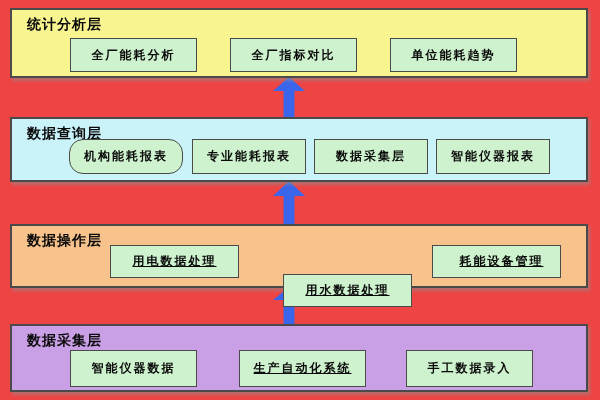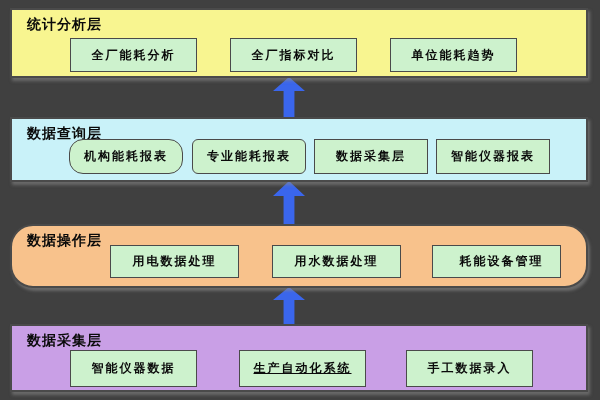--- a/index.html
+++ b/index.html
@@ -4,21 +4,21 @@
 <style>
   html, body {
     margin: 0;
     padding: 0;
     background: #ffffff;
   }
   .canvas {
     position: relative;
     width: 600px;
     height: 400px;
-    background: #404040;
+    background: #ef4444;
     font-family: "DejaVu Sans", sans-serif;
     overflow: hidden;
   }
   .layer {
     position: absolute;
     left: 10px;
     width: 578px;
     border: 2px solid #4a4a4a;
     box-sizing: border-box;
     box-shadow: 2px 3px 3px rgba(140,140,140,0.55);
@@ -42,40 +42,40 @@
     box-sizing: border-box;
     font-size: 12px;
     font-weight: 600;
     letter-spacing: 2px;
     color: #0a0a0a;
     white-space: nowrap;
   }
   
   .layer-analysis   { top: 8px;   height: 70px; }
   .layer-query      { top: 117px; height: 65px; }
-  .layer-operation  { top: 224px; height: 64px; border-radius: 23px; }
+  .layer-operation  { top: 224px; height: 64px; }
   .layer-collection { top: 324px; height: 68px; padding-left: 40px; }
 
   
   .layer-analysis .node { top: 28px; height: 34px; width: 127px; }
   .n-a1 { left: 58px; }
   .n-a2 { left: 218px; }
   .n-a3 { left: 378px; }
 
   
   .layer-query .node { top: 20px; height: 35px; width: 114px; }
   .n-q1 { left: 57px; border-radius: 14px; }
   .n-q2 { left: 180px; }
   .n-q3 { left: 302px; }
   .n-q4 { left: 424px; }
 
   
-  .layer-operation .node { top: 19px; height: 33px; width: 129px; }
+  .layer-operation .node { top: 19px; height: 33px; width: 129px; text-decoration: underline; }
   .n-o1 { left: 98px; }
-  .n-o2 { left: 260px; }
+  .n-o2 { left: 271px; margin-top: 29px; }
   .n-o3 { left: 420px; width: 123px; padding-left: 10px; }
 
   
   .layer-collection .node { top: 24px; height: 37px; width: 127px; }
   .n-c1 { left: 58px; }
   .n-c2 { left: 227px; text-decoration: underline; }
   .n-c3 { left: 394px; }
 
   
   .arrow {
@@ -100,21 +100,21 @@
   <section class="layer layer-analysis" style="background-color: rgb(248, 245, 144);">
     <span class="layer-label">统计分析层</span>
     <div class="node n-a1" style="background-color: rgb(205, 242, 205);">全厂能耗分析</div>
     <div class="node n-a2" style="background-color: rgb(205, 242, 205);">全厂指标对比</div>
     <div class="node n-a3" style="background-color: rgb(205, 242, 205);">单位能耗趋势</div>
   </section>
 
   <section class="layer layer-query" style="background-color: rgb(201, 242, 249);">
     <span class="layer-label">数据查询层</span>
     <div class="node n-q1" style="background-color: rgb(205, 242, 205);">机构能耗报表</div>
-    <div class="node n-q2" style="background-color: rgb(205, 242, 205); border-radius: 6px;">专业能耗报表</div>
+    <div class="node n-q2" style="background-color: rgb(205, 242, 205);">专业能耗报表</div>
     <div class="node n-q3" style="background-color: rgb(205, 242, 205);">数据采集层</div>
     <div class="node n-q4" style="background-color: rgb(205, 242, 205);">智能仪器报表</div>
   </section>
 
   <section class="layer layer-operation" style="background-color: rgb(248, 194, 140);">
     <span class="layer-label">数据操作层</span>
     <div class="node n-o1" style="background-color: rgb(205, 242, 205);">用电数据处理</div>
     <div class="node n-o2" style="background-color: rgb(205, 242, 205);">用水数据处理</div>
     <div class="node n-o3" style="background-color: rgb(205, 242, 205);">耗能设备管理</div>
   </section>

